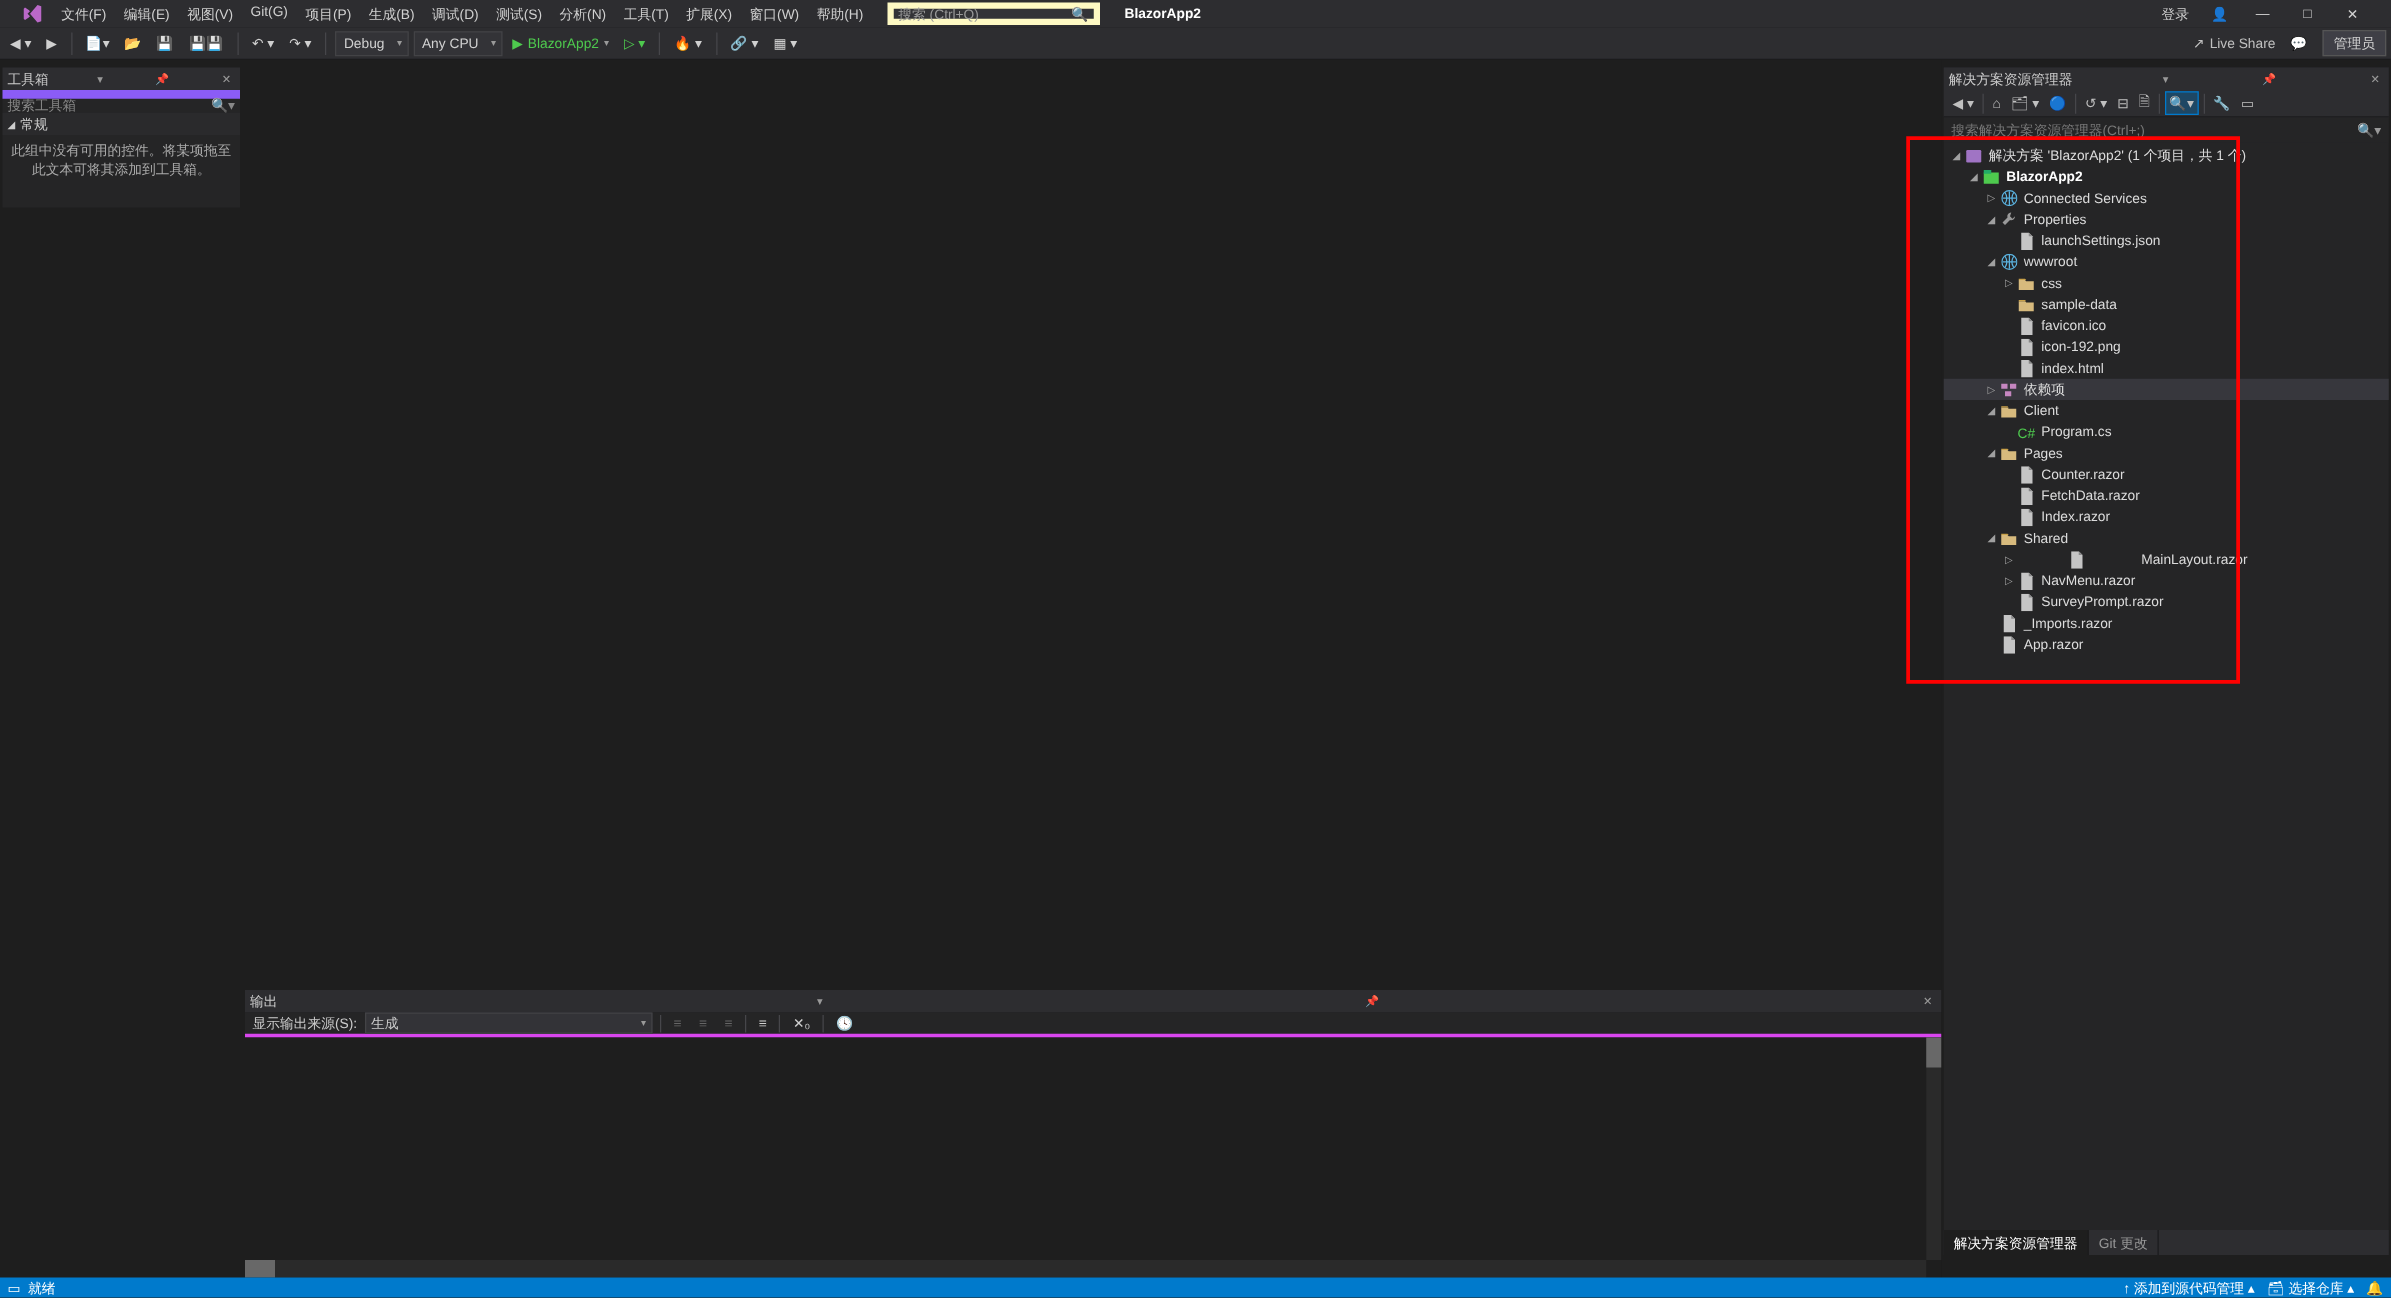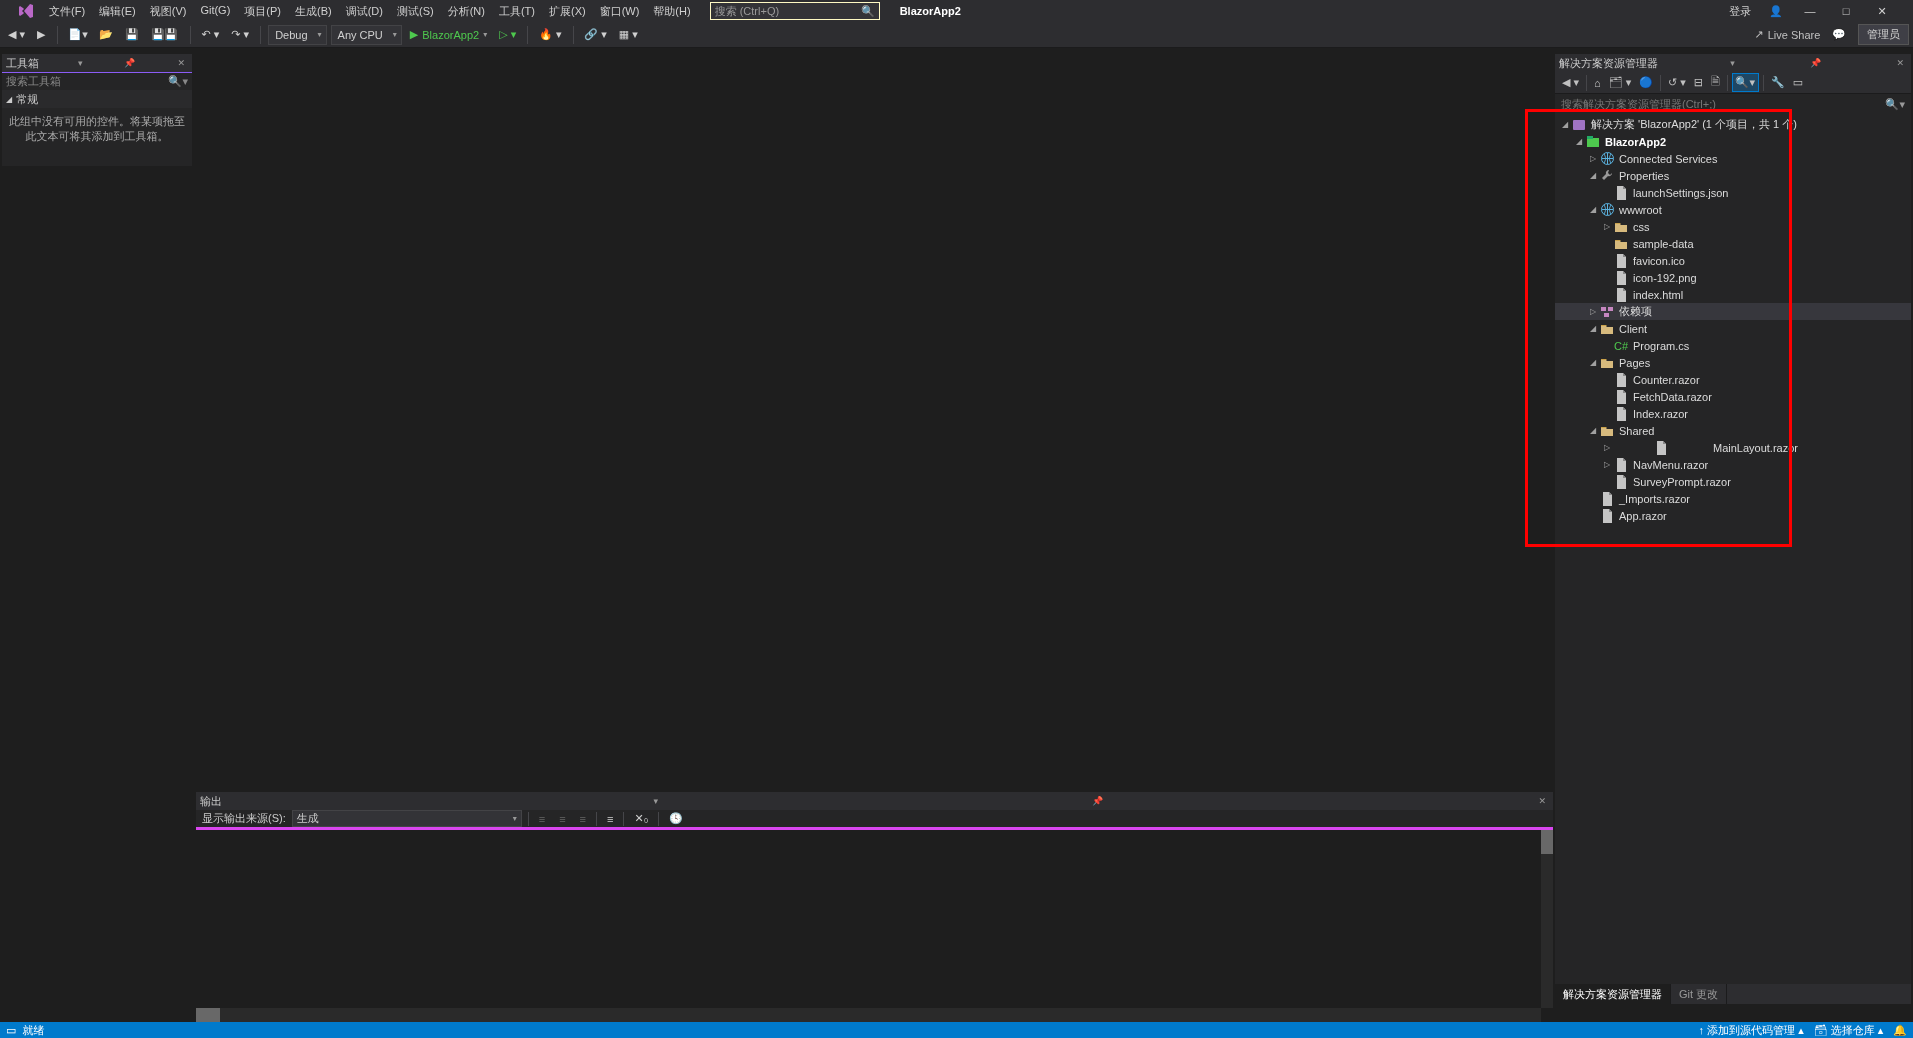--- a/index.html
+++ b/index.html
@@ -3,21 +3,21 @@
 <meta charset="utf-8">
 <style>
 * { margin: 0; padding: 0; box-sizing: border-box; font-family: "Microsoft YaHei", "Segoe UI", sans-serif; font-size: 11px; user-select: none; }
 html, body { width: 1913px; height: 1038px; background: #1e1e1e; color: #d0d0d0; overflow: hidden; }
 
 
 .title-bar { height: 22px; background: #2d2d30; display: flex; align-items: center; padding: 0 16px; }
 .title-bar .vs-logo { width: 20px; height: 16px; margin-right: 6px; display:flex; align-items:center; justify-content:center;}
 .title-bar .menus { display: flex; gap: 0; }
 .title-bar .menu { padding: 3px 7px; cursor: default; white-space: nowrap; }
-.title-bar .search-box { margin-left: 12px; background:#333337; border:1px solid #fef9c3; height:18px; width:170px; display:flex; align-items:center; padding:0 4px; color:#999;}
+.title-bar .search-box { margin-left: 12px; background:#333337; border:5px solid #fef9c3; height:18px; width:170px; display:flex; align-items:center; padding:0 4px; color:#999;}
 .title-bar .search-box .glass { margin-left:auto; color:#d0d0d0;}
 .title-bar .app-name { margin-left: 20px; font-weight:bold; color:#fff; }
 .title-bar .right { margin-left:auto; display:flex; align-items:center; gap:6px;}
 .title-bar .right .item { padding:2px 6px;}
 .win-btn { width:30px; text-align:center; padding:2px 0;}
 
 
 .toolbar { height: 26px; background:#2d2d30; border-bottom:1px solid #1b1b1c; display:flex; align-items:center; padding:0 4px; gap:4px;}
 .tb-btn { padding:2px 4px; color:#d0d0d0; display:flex; align-items:center; gap:2px;}
 .tb-sep { width:1px; height:18px; background:#46464a; margin:0 3px;}
@@ -29,21 +29,21 @@
 .tb-live{ color:#c0c0c0; display:flex; align-items:center; gap:4px;}
 .tb-admin{ background:#3f3f46; padding:2px 8px; border:1px solid #555;}
 
 
 .workbench { position:absolute; top:48px; left:0; right:0; bottom:16px; }
 
 
 .toolbox { position:absolute; left:2px; top:6px; width:190px; }
 .panel-header{ background:#2d2d30; height:18px; display:flex; align-items:center; padding:0 4px; color:#ccc;}
 .panel-header .win-btn2{ margin-left:auto; font-size:9px; color:#999; padding:0 3px;}
-.toolbox-search{ background:#252526; height:18px; display:flex; align-items:center; padding:0 4px; color:#888; border-top:1px solid #8b5cf6;}
+.toolbox-search{ background:#252526; height:18px; display:flex; align-items:center; padding:0 4px; color:#888; border-top:7px solid #8b5cf6;}
 .toolbox-search .glass{ margin-left:auto;}
 .toolbox-group{ background:#2a2a2c; height:18px; display:flex; align-items:center; padding:0 4px; color:#ccc;}
 .toolbox-group .ar{ font-size:8px; margin-right:4px;}
 .toolbox-body{ background:#252526; height:58px; padding:6px; font-size:11px; color:#aaa; text-align:center; line-height:1.4;}
 
 
 .editor-area{ position:absolute; left:196px; top:0; right:360px; bottom:0; background:#1e1e1e;}
 
 
 .output-panel{ position:absolute; left:0; right:0; bottom:0; height:230px; background:#1e1e1e;}

